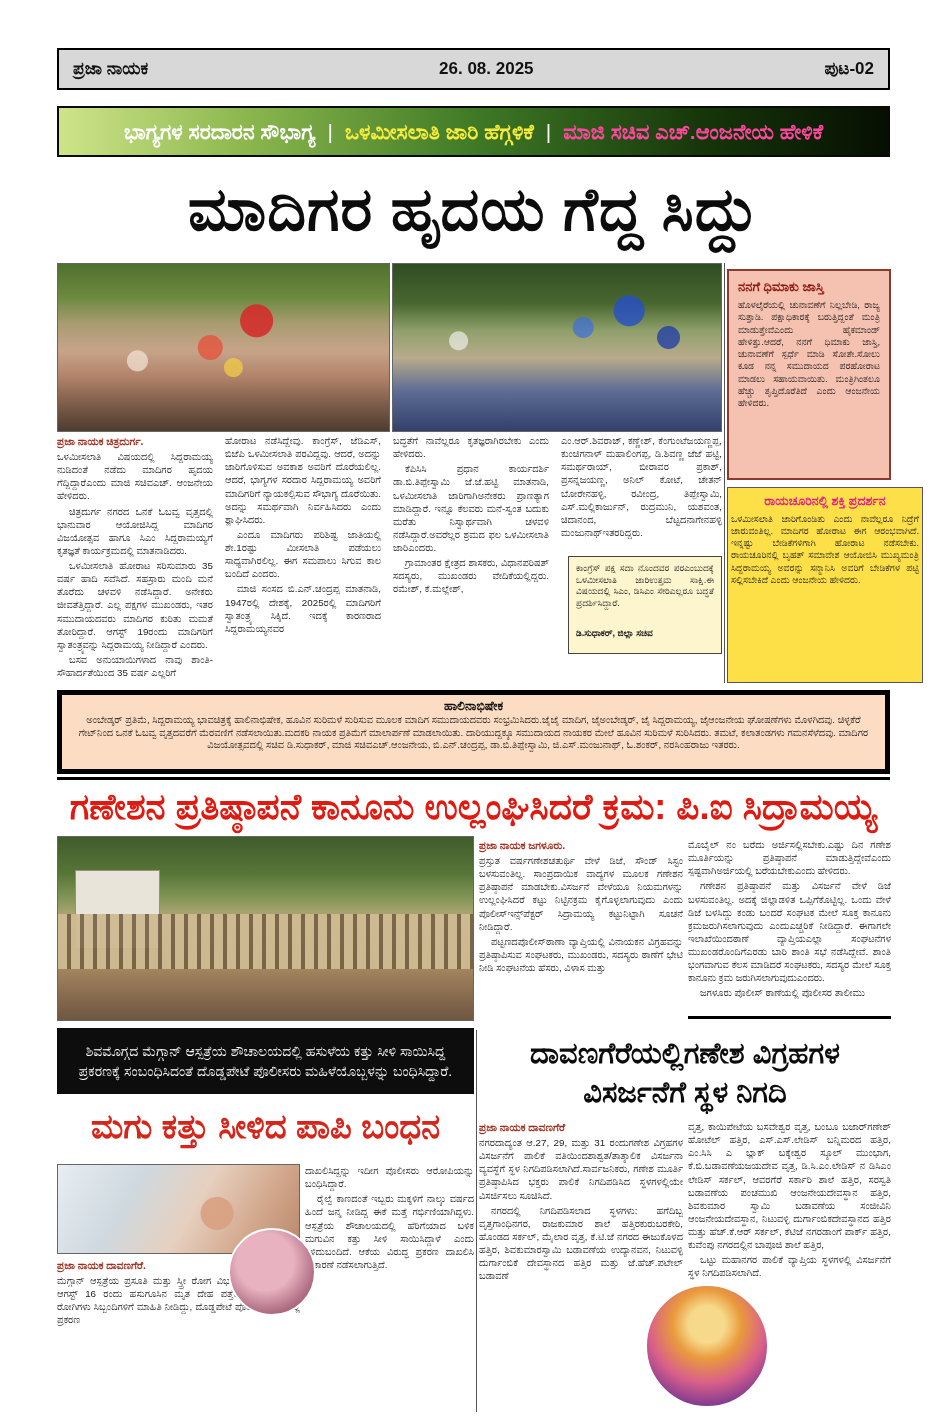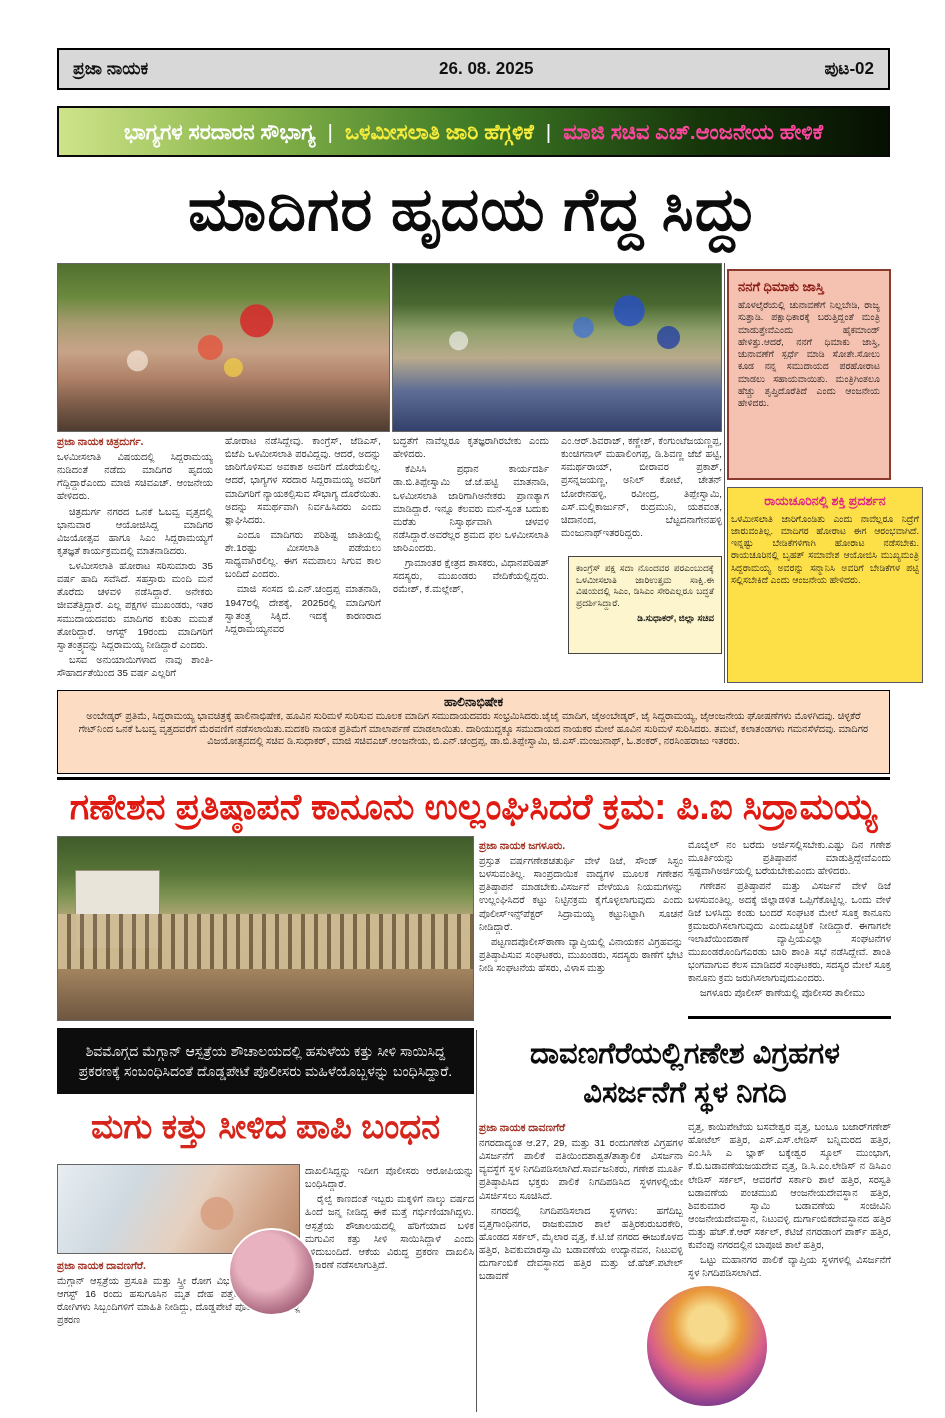--- a/index.html
+++ b/index.html
@@ -53,23 +53,23 @@
   .pinkbox{left:727px;top:269px;width:164px;height:211px;box-sizing:border-box;background:#f5c1b0;
            border:2px solid #8a3b2b;padding:8px 9px;overflow:hidden;}
   .pinkbox .btitle{color:#8b1a12;font-weight:bold;font-size:13px;margin-bottom:4px;}
   .bluebox{left:727px;top:487px;width:196px;height:196px;box-sizing:border-box;background:#fde047;
            border:1px solid #556;padding:6px 3px;overflow:hidden;}
   .bluebox .btitle{color:#e0218a;font-weight:bold;font-size:12.5px;text-align:center;margin-bottom:3px;line-height:1.25;}
   .boxbody{font-size:9.3px;line-height:1.32;text-align:justify;color:#1c1c1c;}
   .quotebox{left:568px;top:556px;width:154px;height:98px;box-sizing:border-box;background:#fdf5cd;
             border:1px solid #444;padding:6px 7px;overflow:hidden;z-index:2;}
   .quotebox .qtext{font-size:9px;line-height:1.3;text-align:justify;color:#1c1c1c;}
-  .quotebox .qattr{font-size:9px;font-weight:bold;text-align:right;margin-top:3px;color:#1c1c1c;}
+  .quotebox .qattr{font-size:9px;font-weight:bold;text-align:left;margin-top:18px;color:#1c1c1c;}
   .milkbox{left:57px;top:690px;width:833px;height:84px;box-sizing:border-box;background:#fcdcc2;
-           border:1px solid #000000;padding:4px 12px;overflow:hidden;text-align:center;}
+           border:5px solid #000000;padding:4px 12px;overflow:hidden;text-align:center;}
   .milkbox .btitle{font-weight:bold;font-size:12.5px;color:#111;}
   .milkbody{font-size:9.8px;line-height:1.3;color:#1c1c1c;text-align:center;}
   
   .ruleH{background:#000;}
   .ruleV{background:#555;}
   
   .hl-red1{left:57px;top:781px;width:833px;height:52px;display:flex;align-items:center;justify-content:center;
            color:#e01a10;font-size:36px;font-weight:bold;white-space:nowrap;}
   .hl-red2{left:57px;top:1097px;width:417px;height:60px;display:flex;align-items:center;justify-content:center;
            color:#d6251a;font-size:34px;font-weight:bold;white-space:nowrap;}

